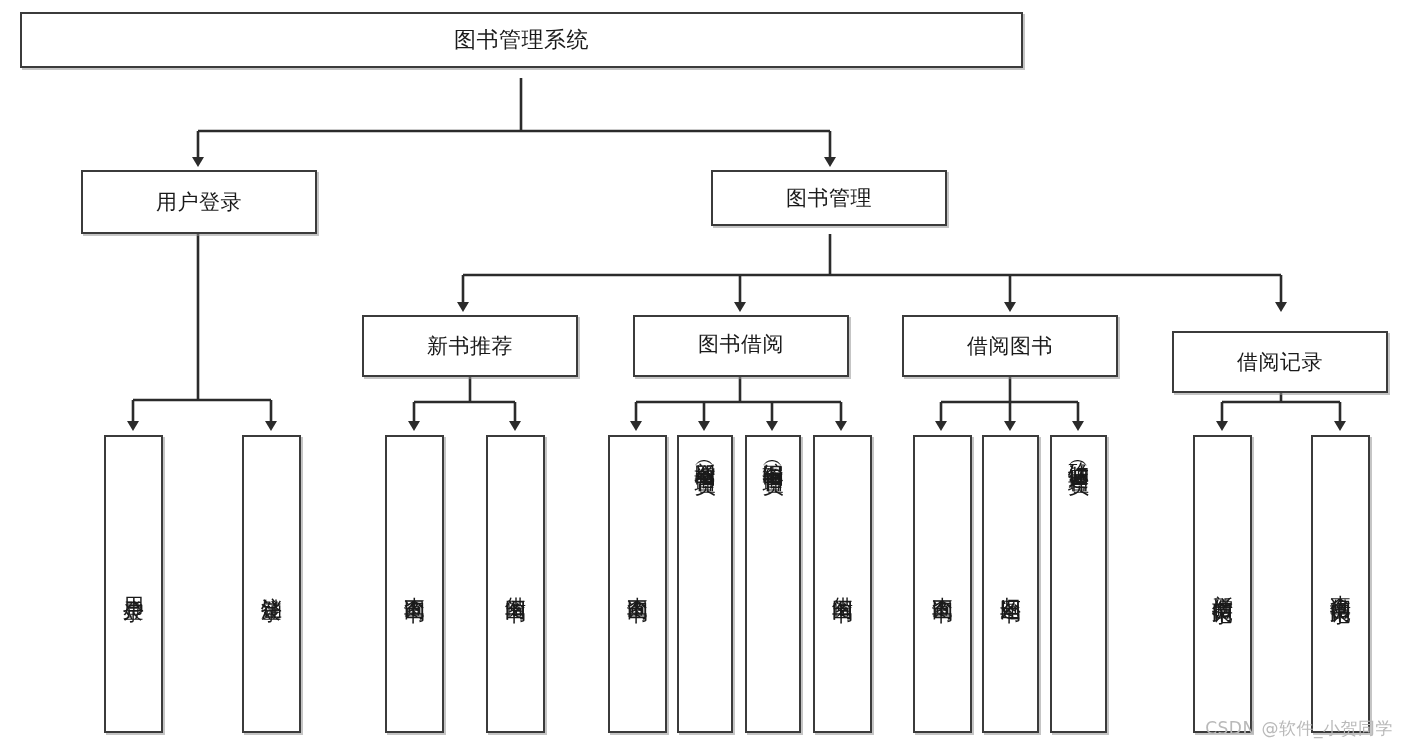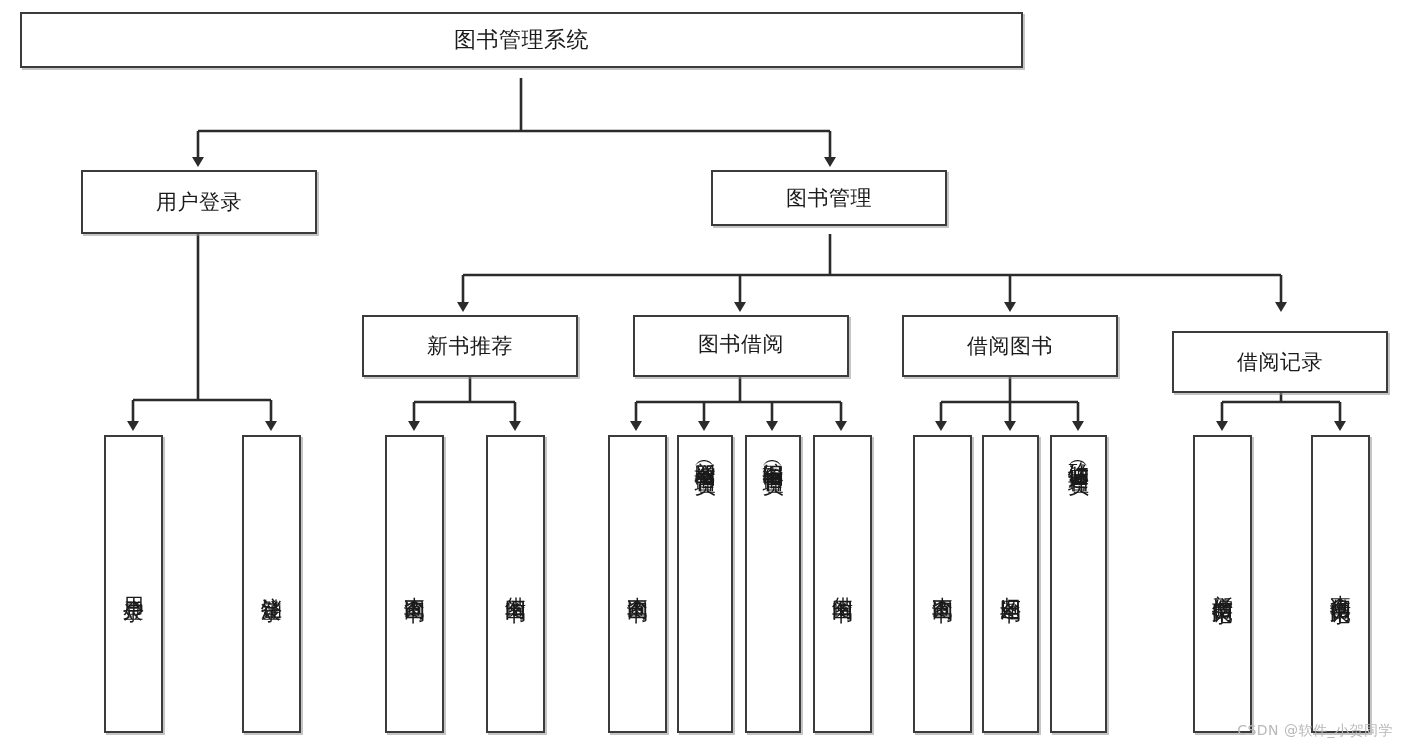--- a/index.html
+++ b/index.html
@@ -65,21 +65,21 @@
     letter-spacing: 2px;
   }
   .node.vert.centered {
     align-items: center;
     padding-top: 0;
   }
   .watermark {
     position: absolute;
     right: 12px;
     bottom: 7px;
-    font-size: 14px;
+    font-size: 17px;
     color: #b9b9b9;
     letter-spacing: 0.5px;
     white-space: nowrap;
     user-select: none;
     text-align: right;
   }
 </style>
 </head>
 <body>
 

